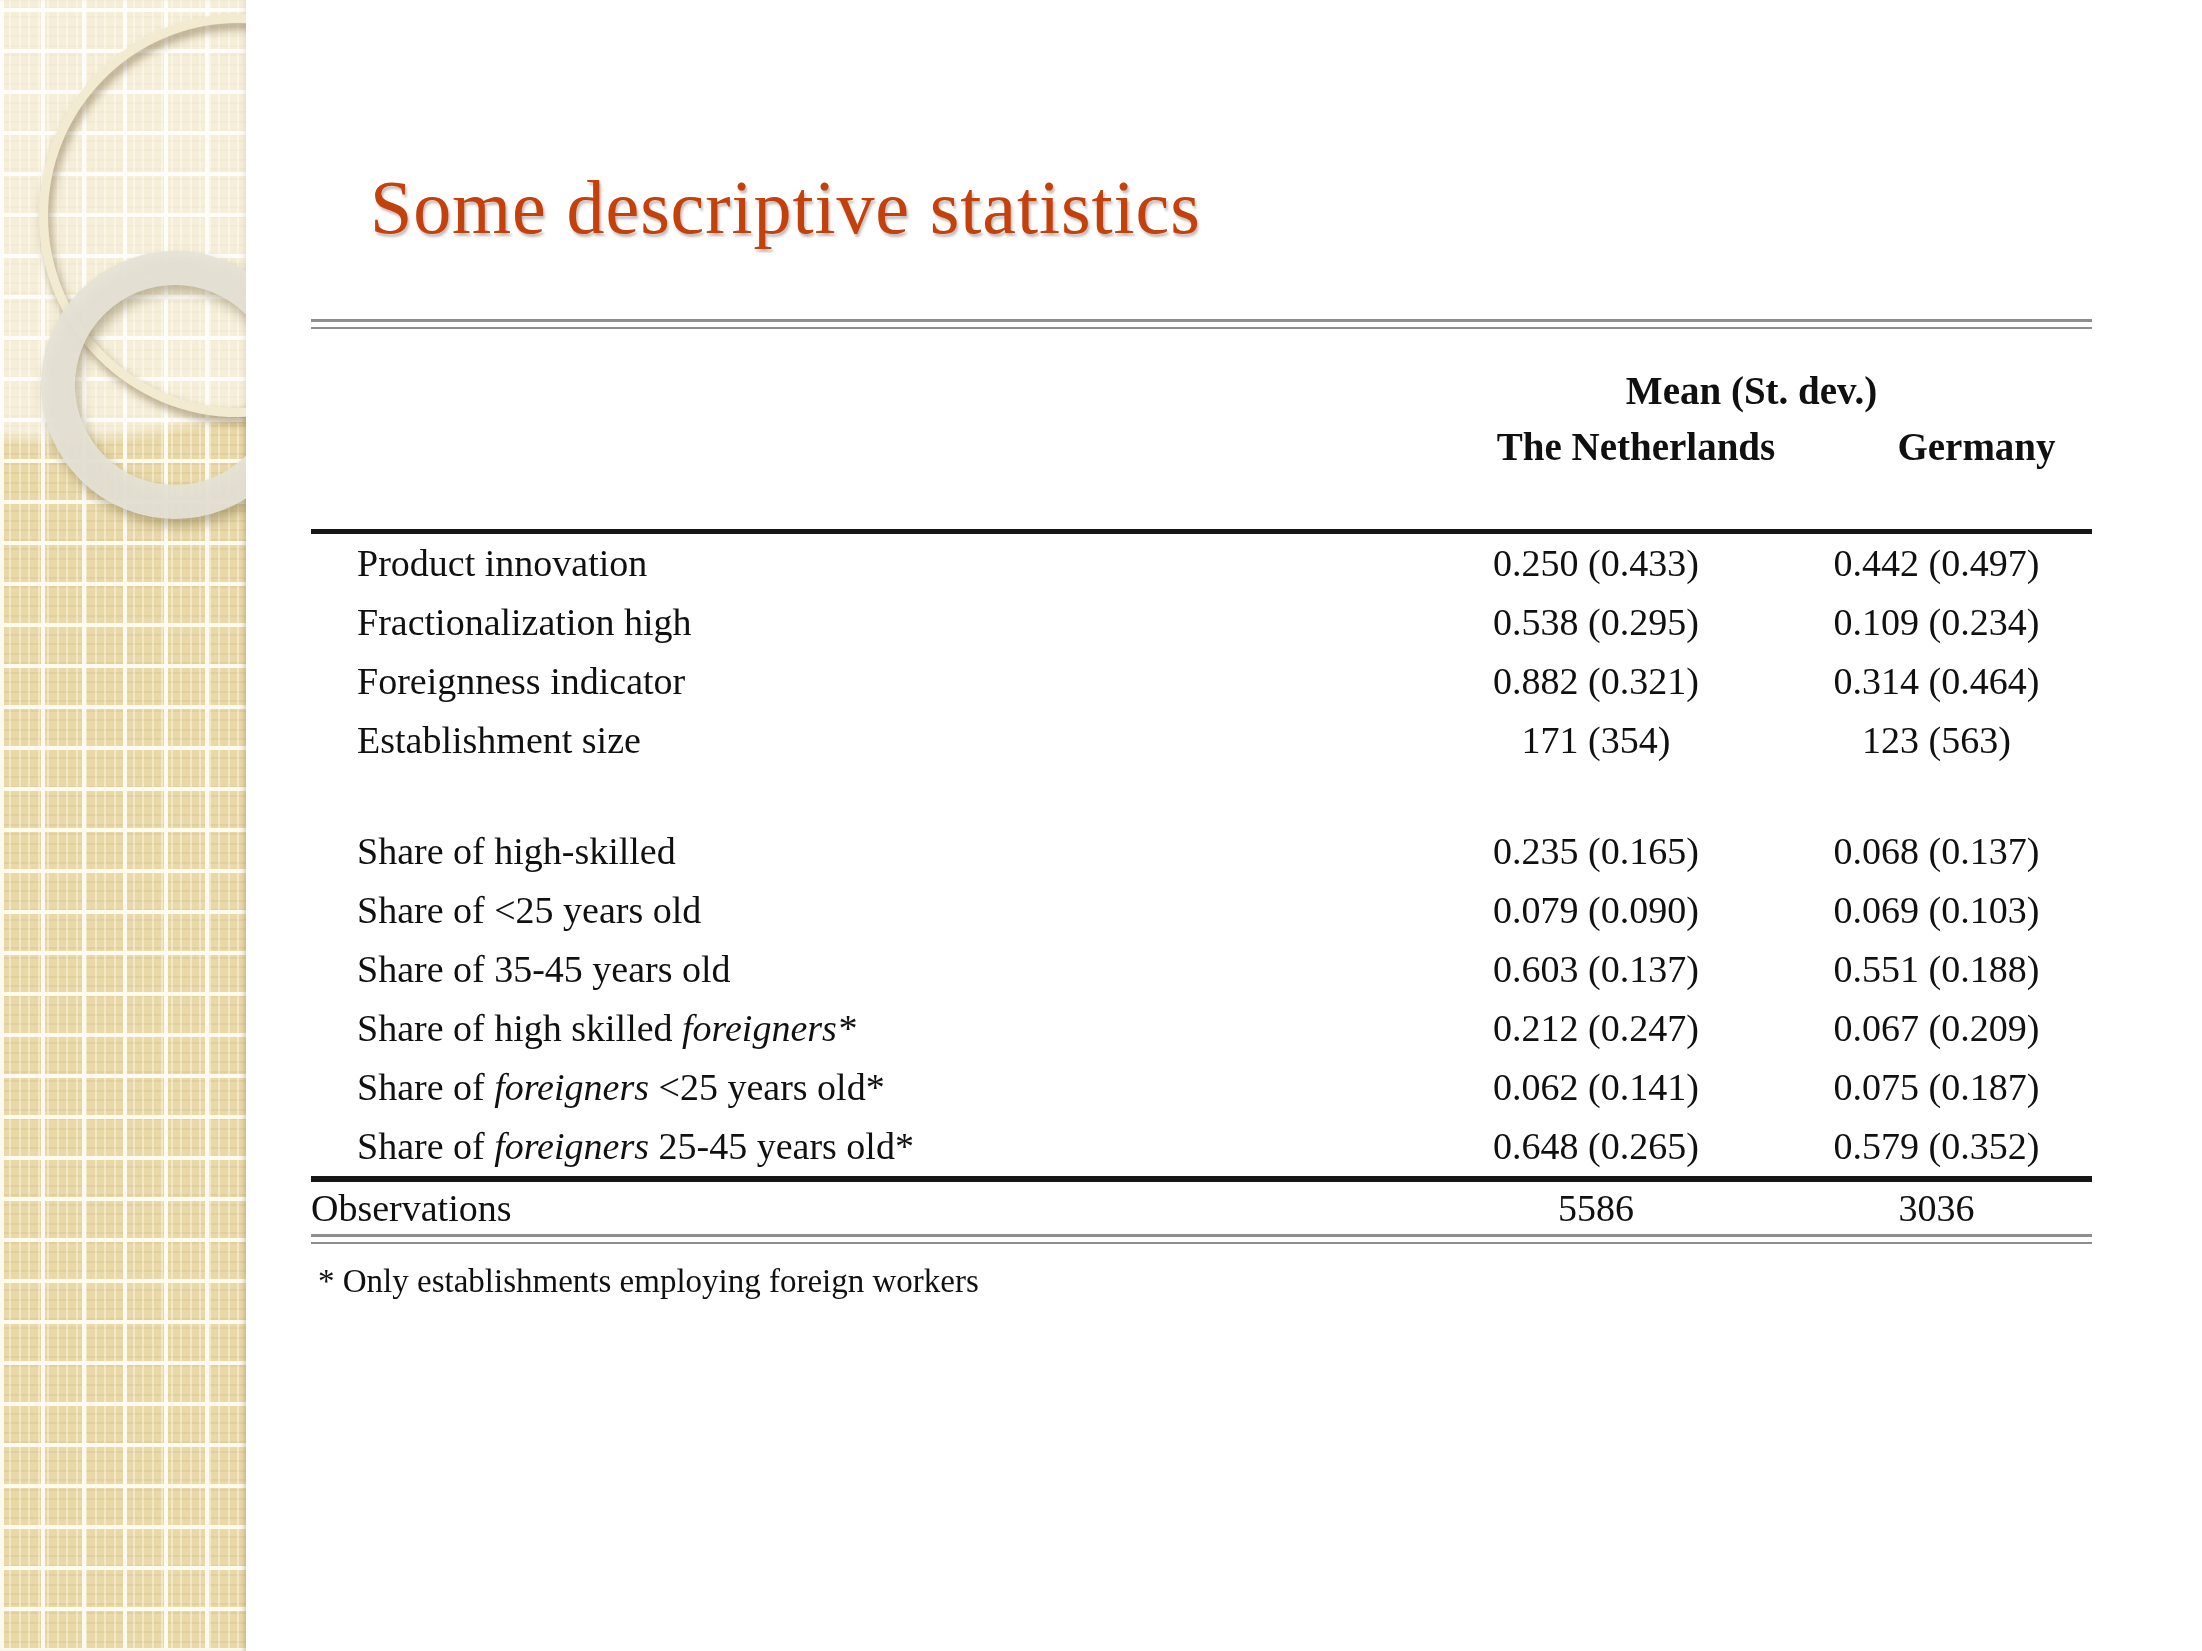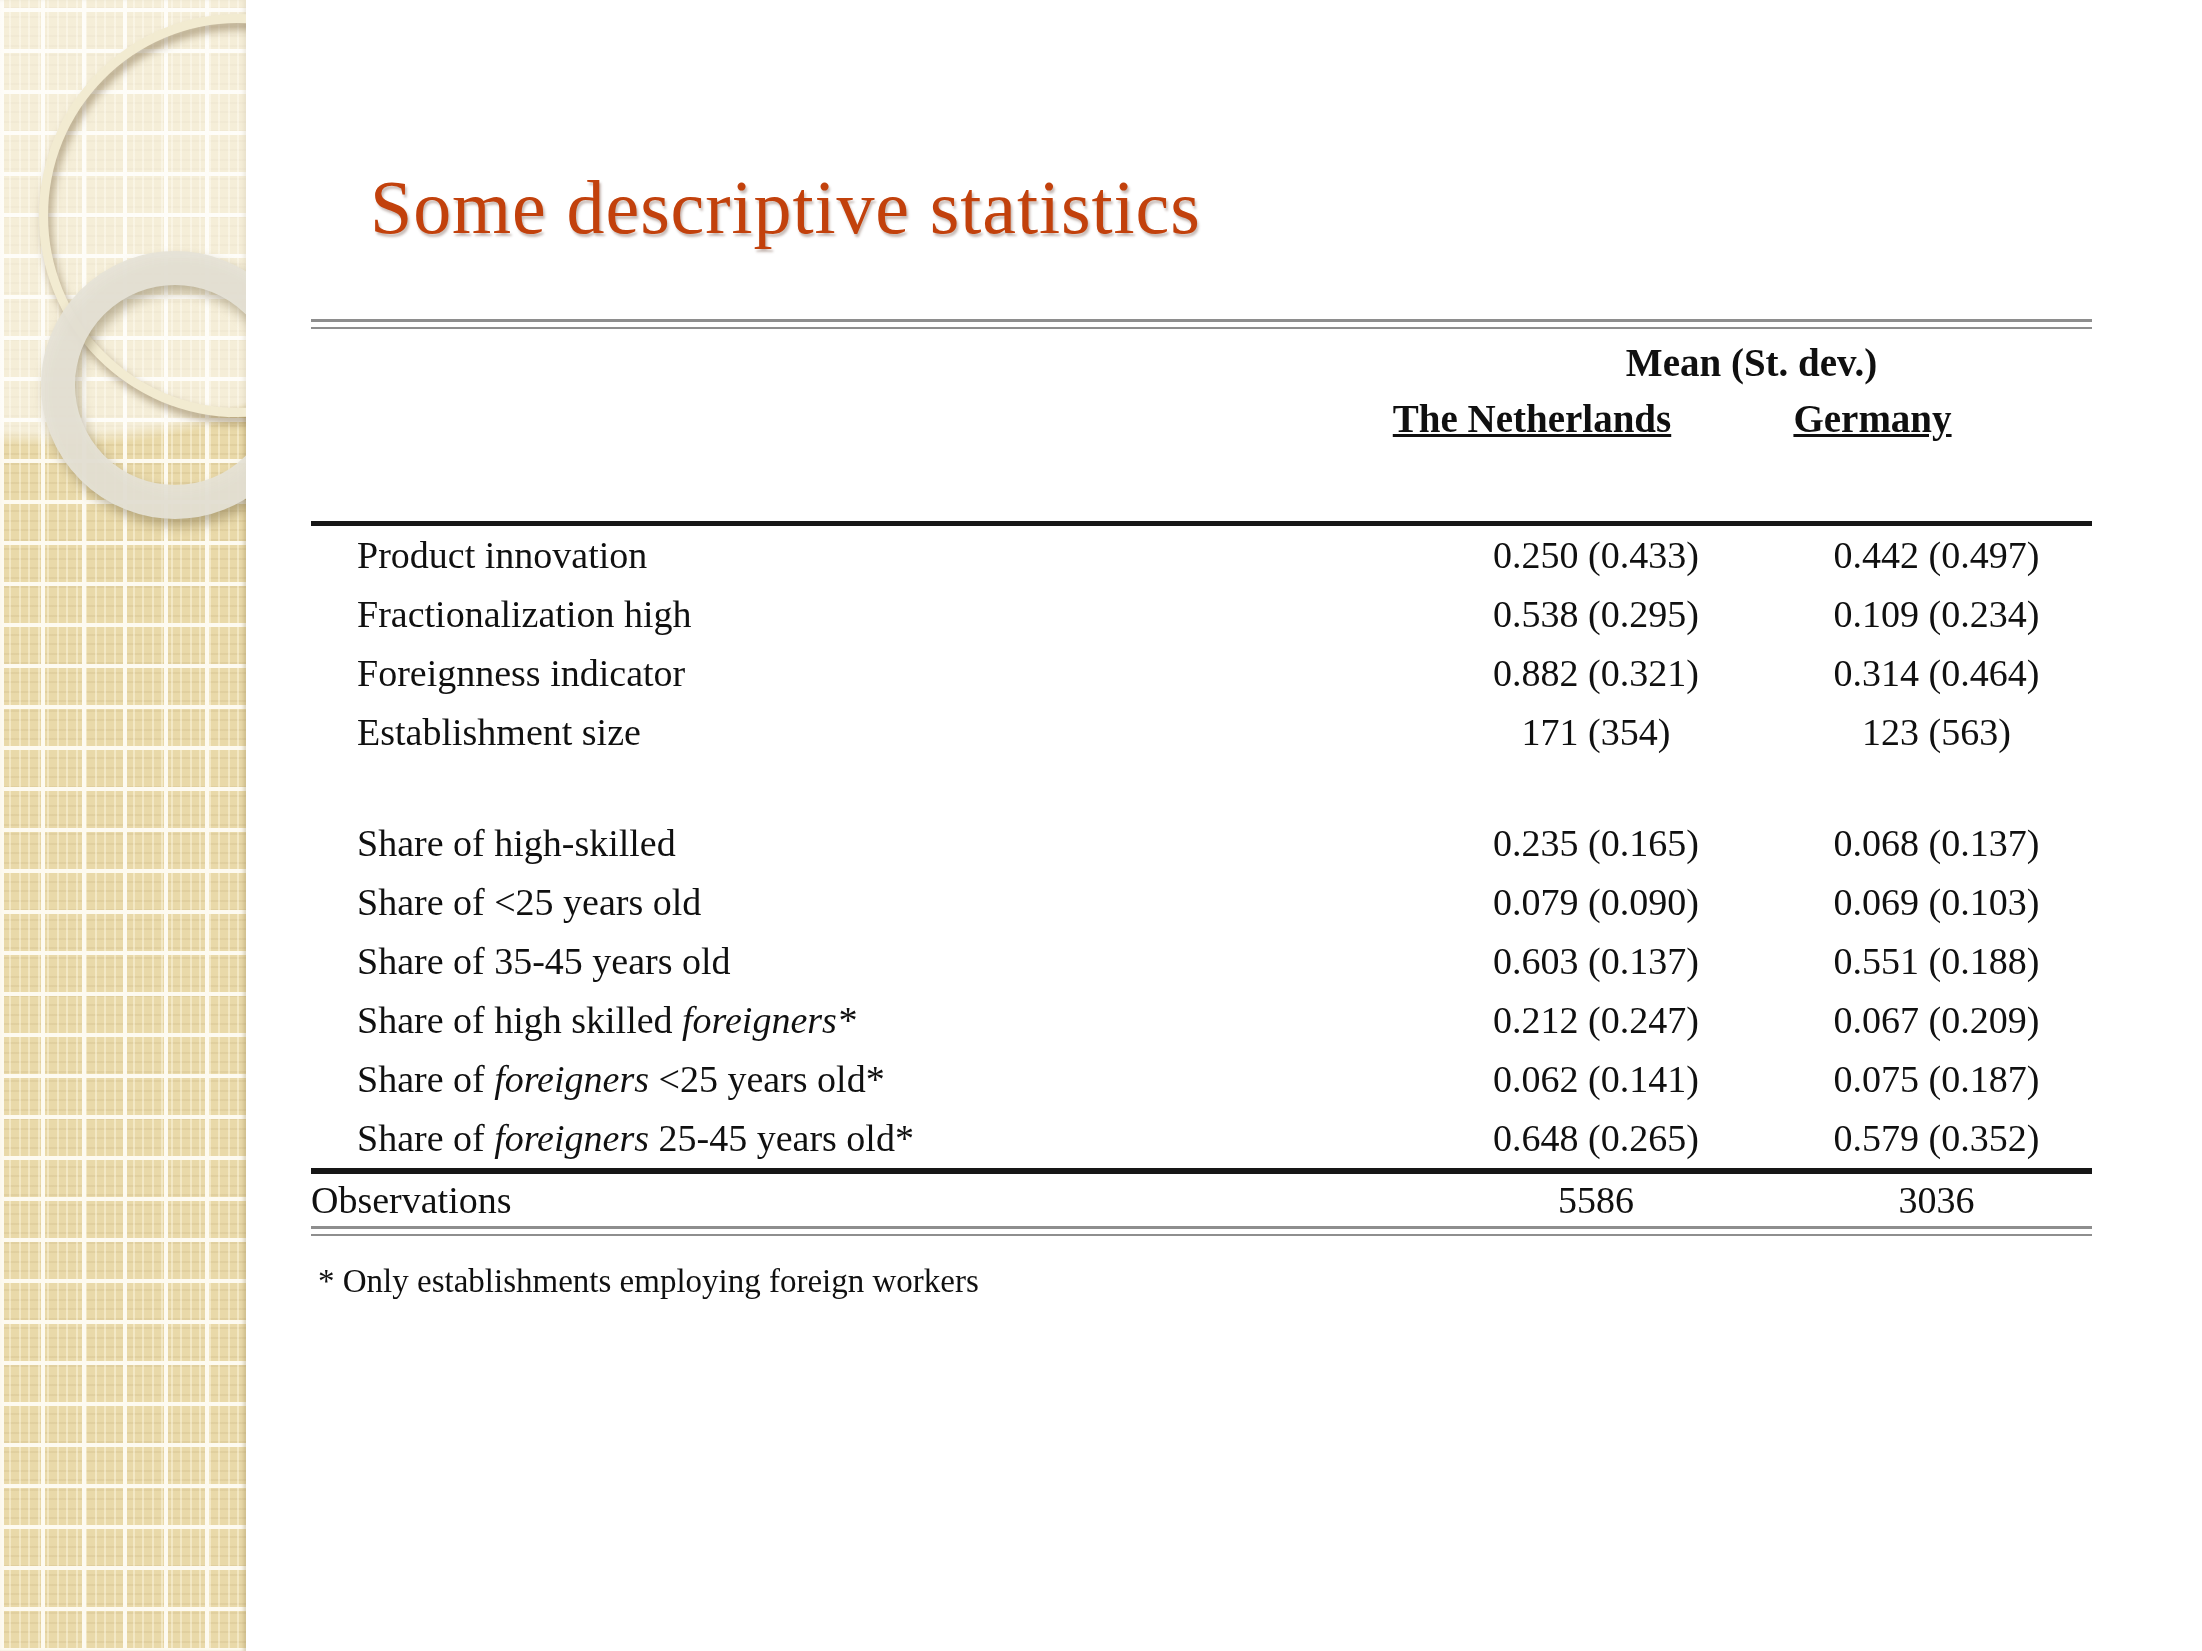--- a/index.html
+++ b/index.html
@@ -48,28 +48,28 @@
     letter-spacing:0.9px;
     color:#c2410c;
     text-shadow:1.7px 2.6px 2.6px rgba(70,25,10,0.30);
   }
 
   
   .table-wrap{position:absolute;left:311px;top:319px;width:1781px;}
   .rule-double{height:10.3px;border-top:3.4px solid #8e8e8e;border-bottom:2.6px solid #8e8e8e;box-sizing:border-box;}
   .rule-single{height:5.2px;background:#161616;}
 
-  .header-zone{position:relative;height:192px;}
+  .header-zone{position:relative;height:172px;margin-top:28px;}
   .group-header{
     position:absolute;left:1100px;top:10.3px;width:681px;
     text-align:center;font-weight:bold;font-size:39px;
   }
   .col-headers{
-    position:absolute;left:1036px;top:67px;width:681px;
-    display:grid;grid-template-columns:370px 311px;text-decoration:underline;
+    position:absolute;left:1140px;top:67px;width:681px;
+    display:grid;grid-template-columns:370px 311px;
   }
   .col-header{text-align:center;font-weight:bold;font-size:39px;line-height:45px;}
 
   .row{display:grid;grid-template-columns:1100px 370px 311px;height:59px;line-height:59px;font-size:38px;}
   .row .label{padding-left:46px;}
   .row .val{text-align:center;}
   .row-spacer{height:52px;}
 
   .footer-row{display:grid;grid-template-columns:1100px 370px 311px;height:52px;line-height:52px;font-size:38px;}
   .footer-row .val{text-align:center;}

